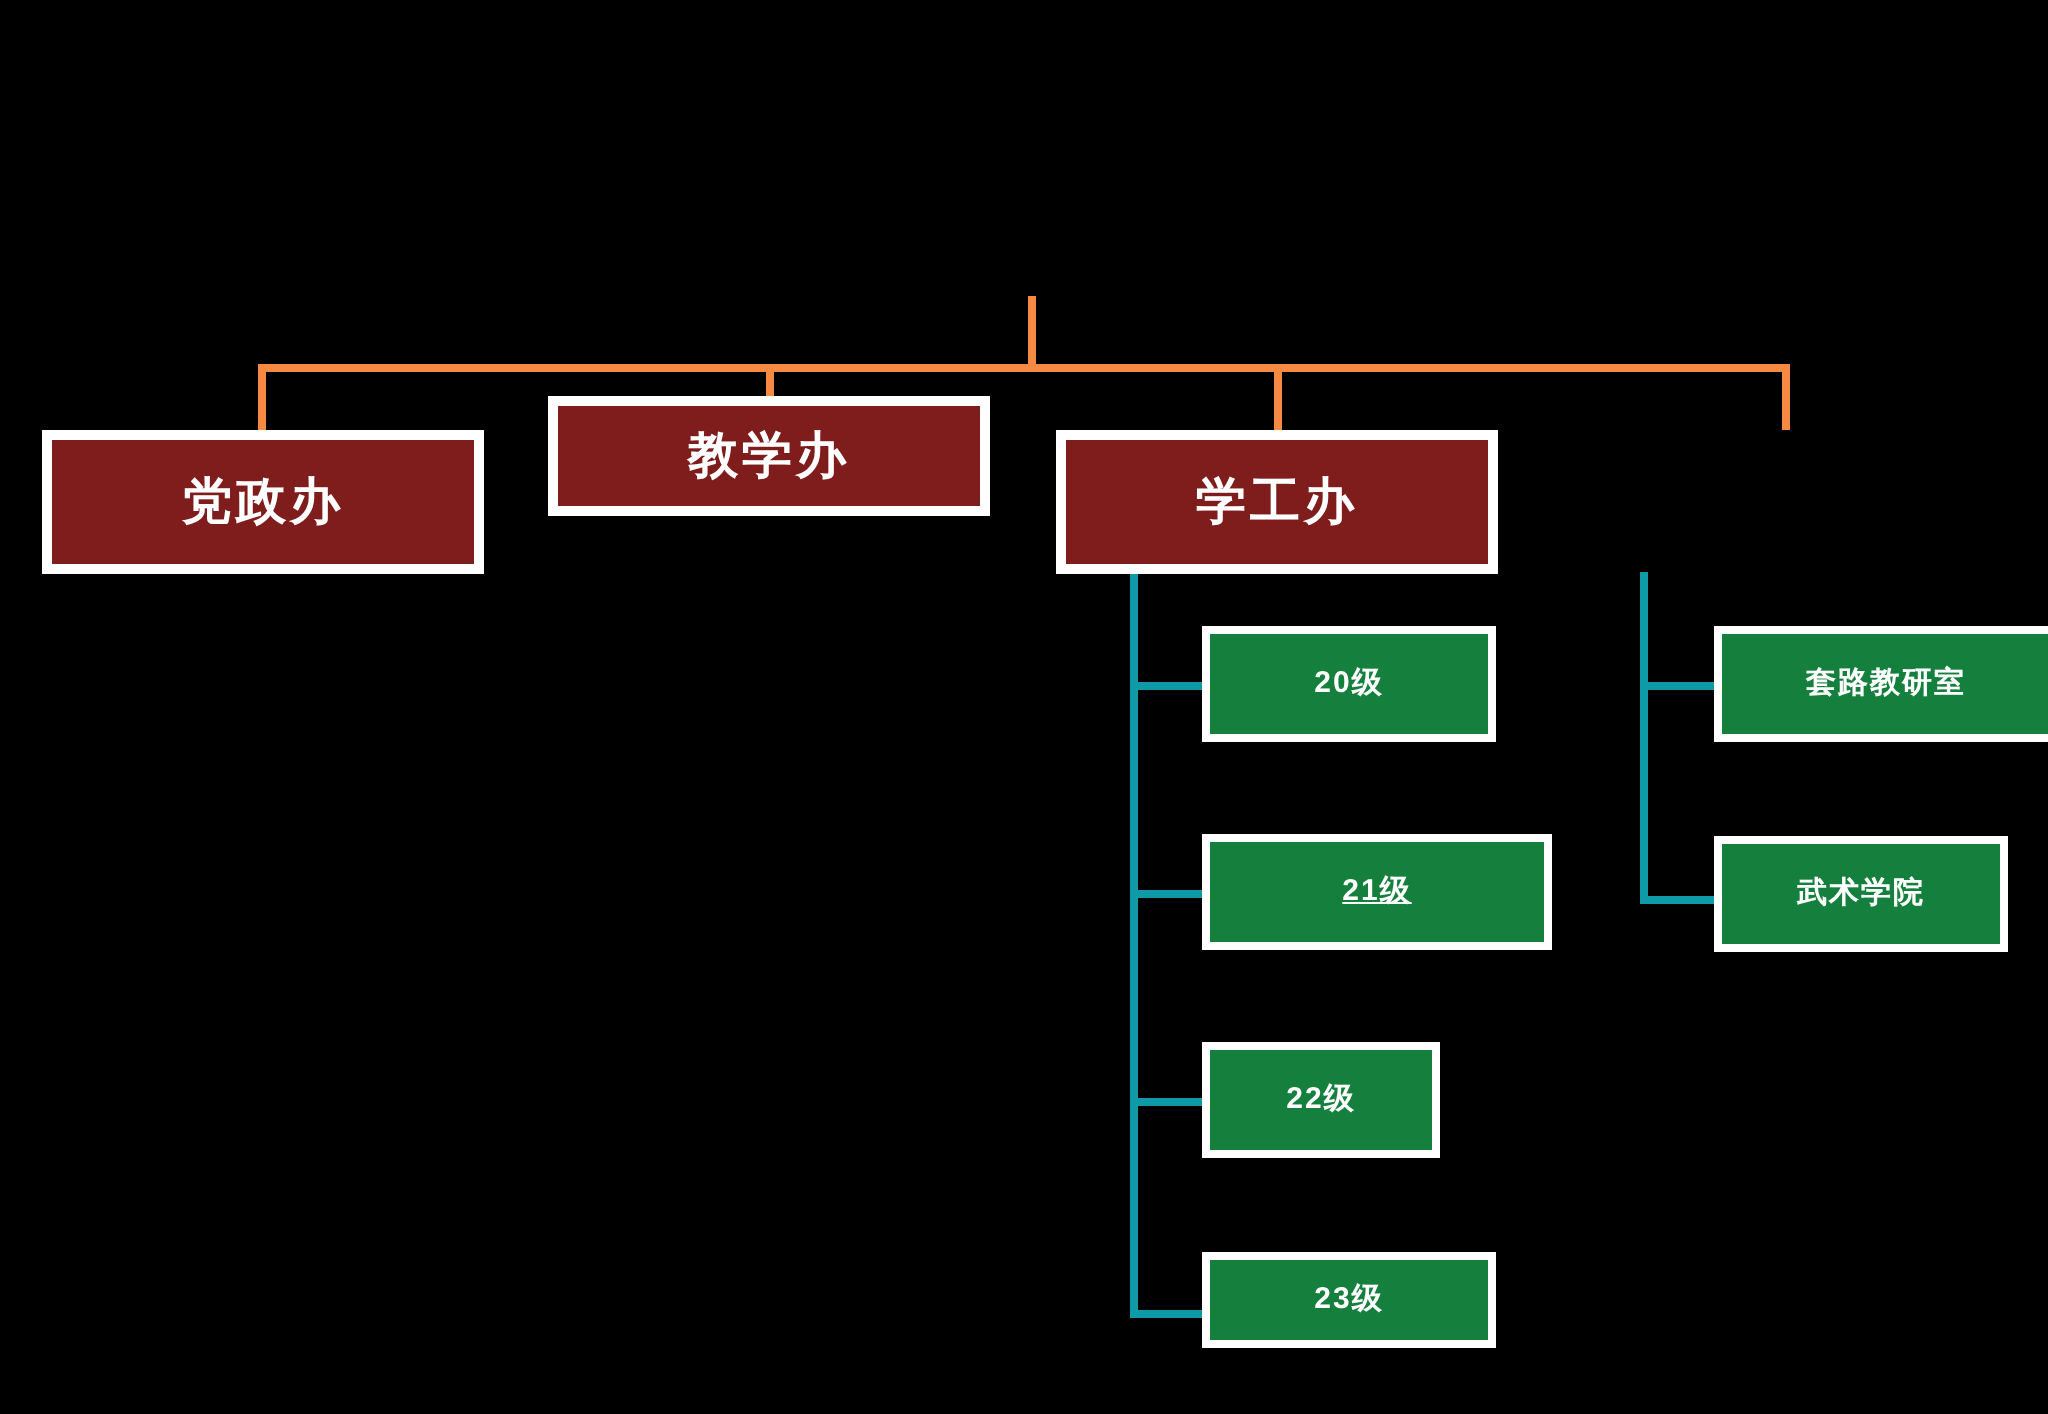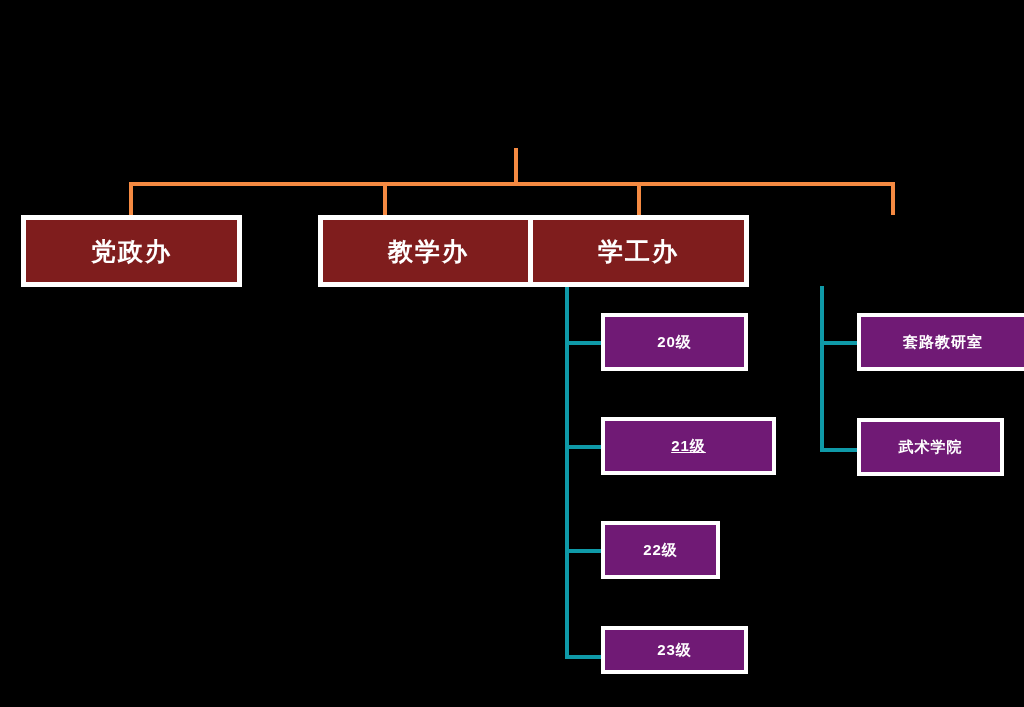--- a/index.html
+++ b/index.html
@@ -45,21 +45,21 @@
   
   .node-dept {
     background: #7f1d1d;
     border-width: 5px;
     font-size: 25px;
     letter-spacing: 2px;
   }
 
   
   .node-leaf {
-    background: #701a75;
+    background: #15803d;
     border-width: 4px;
     font-size: 15px;
     letter-spacing: 1px;
   }
 
   
   .conn {
     position: absolute;
     z-index: 1;
   }
@@ -88,21 +88,21 @@
   <div class="conn conn-h conn-teal" style="left:565px; top:549px; width:40px;"></div>
   <div class="conn conn-h conn-teal" style="left:565px; top:655px; width:40px;"></div>
 
   <div class="conn conn-v conn-teal" style="left:820px; top:286px; height:166px;"></div>
   <div class="conn conn-h conn-teal" style="left:820px; top:341px; width:40px;"></div>
   <div class="conn conn-h conn-teal" style="left:820px; top:448px; width:40px;"></div>
 
 
   <div class="node node-dept" style="left:21px; top:215px; width:221px; height:72px;">党政办</div>
 
-  <div class="node node-dept" style="left:274px; top:215px; width:221px; height:72px;margin-left:44px;">教学办</div>
+  <div class="node node-dept" style="left:274px; top:198px; width:221px; height:60px;">教学办</div>
 
   <div class="node node-dept" style="left:528px; top:215px; width:221px; height:72px;">学工办</div>
 
 
   <div class="node node-leaf" style="left:601px; top:313px; width:147px; height:58px;">20级</div>
 
   <div class="node node-leaf" style="left:601px; top:417px; width:175px; height:58px;text-decoration:underline;">21级</div>
 
   <div class="node node-leaf" style="left:601px; top:521px; width:119px; height:58px;">22级</div>
 

